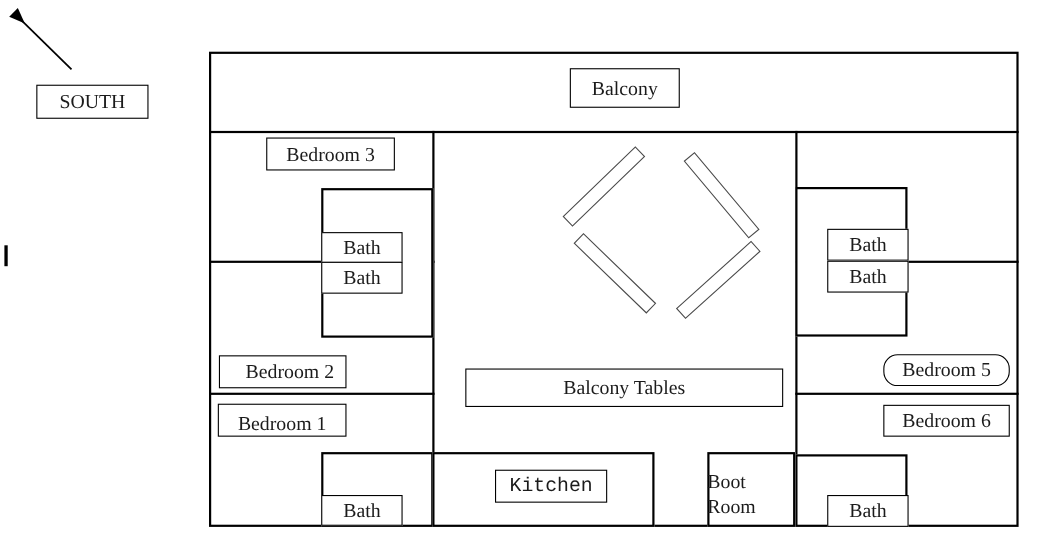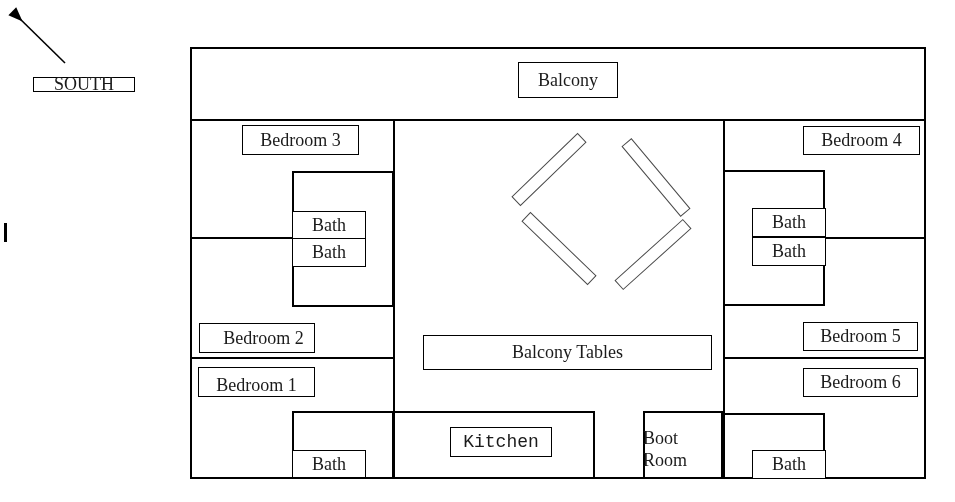--- a/index.html
+++ b/index.html
@@ -75,21 +75,21 @@
 
   <svg class="abs" style="left:0; top:0;" width="150" height="100">
     <defs>
       <marker id="arrowhead" markerWidth="10" markerHeight="8" refX="8" refY="4" orient="auto">
         <polygon points="0.5,4 9.5,0.5 9.5,7.5" fill="#000000"></polygon>
       </marker>
     </defs>
     <line x1="65" y1="63" x2="14" y2="13" stroke="#000000" stroke-width="1.6" marker-end="url(#arrowhead)"></line>
   </svg>
 
-  <div class="box" style="left:33px; top:77px; width:102px; height:15px; border-width:1.7px;">
+  <div class="box" style="left:33px; top:77px; width:102px; height:31px; border-width:1.7px;">
     <span>SOUTH</span>
   </div>
 
   <div class="cursor-mark"></div>
 
   <div class="outer-wall" style="left:190px; top:47px; width:736px; height:432px;"></div>
 
   <div class="wall" style="left:190px; top:119px; width:736px; height:2px;"></div>
 
   <div class="wall" style="left:393px; top:119px; width:2px; height:360px;"></div>
@@ -116,23 +116,20 @@
   <div class="sofa" style="left:607px; top:248px; transform:rotate(-42deg);"></div>
 
   <div class="box" style="left:518px; top:62px; width:100px; height:36px;">
     <span>Balcony</span>
   </div>
 
   <div class="box" style="left:198px; top:125px; width:117px; height:30px;margin-left:44px;">
     <span>Bedroom 3</span>
   </div>
 
-  <div class="box" style="left:803px; top:126px; width:117px; height:29px;">
-    <span>Bedroom 4</span>
-  </div>
 
   <div class="box" style="left:292px; top:211px; width:74px; height:28px;">
     <span>Bath</span>
   </div>
   <div class="box" style="left:292px; top:238px; width:74px; height:29px;">
     <span>Bath</span>
   </div>
 
   <div class="box" style="left:752px; top:208px; width:74px; height:29px;">
     <span>Bath</span>
@@ -143,21 +140,21 @@
 
 
   <div class="box" style="left:423px; top:335px; width:289px; height:35px;">
     <span>Balcony Tables</span>
   </div>
 
   <div class="box" style="left:199px; top:323px; width:116px; height:30px;padding-left:13px;">
     <span>Bedroom 2</span>
   </div>
 
-  <div class="box" style="left:803px; top:322px; width:115px; height:29px;">
+  <div class="box" style="left:803px; top:322px; width:115px; height:29px;border-radius:13px;">
     <span>Bedroom 5</span>
   </div>
 
   <div class="box" style="left:198px; top:367px; width:117px; height:30px;align-items:flex-end;">
     <span>Bedroom 1</span>
   </div>
 
   <div class="box" style="left:803px; top:368px; width:115px; height:29px;text-align:right;">
     <span>Bedroom 6</span>
   </div>

